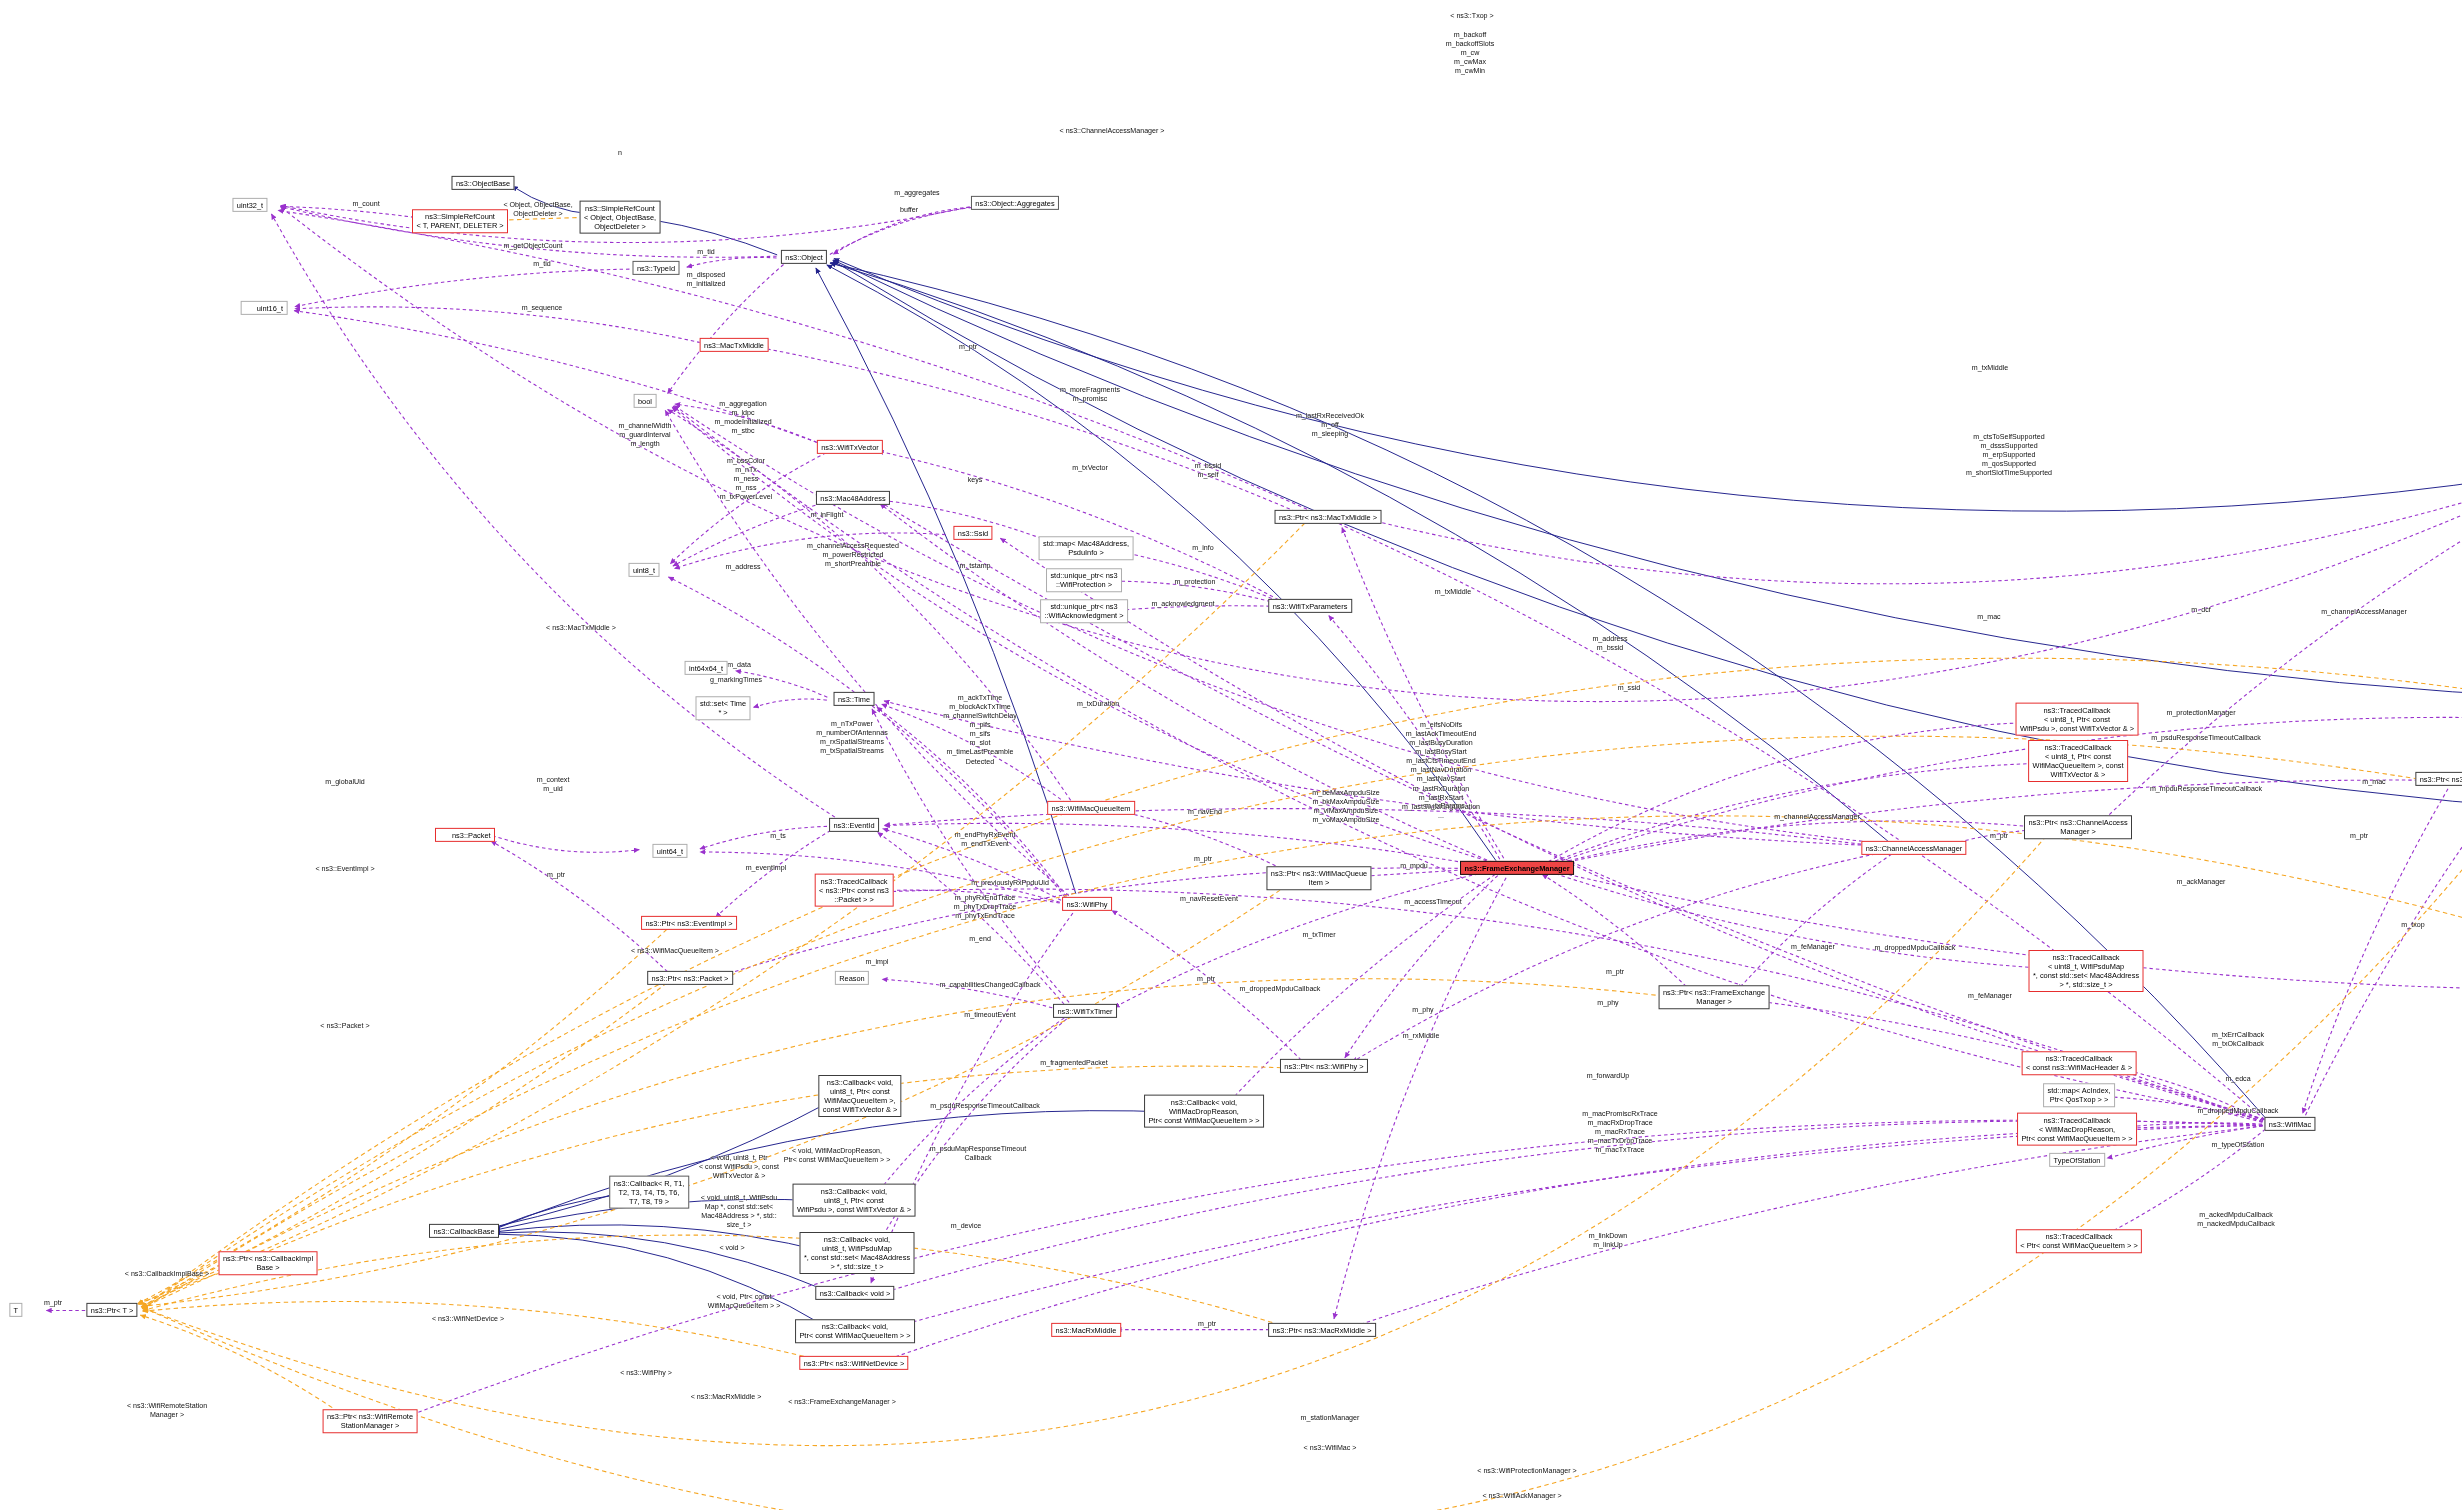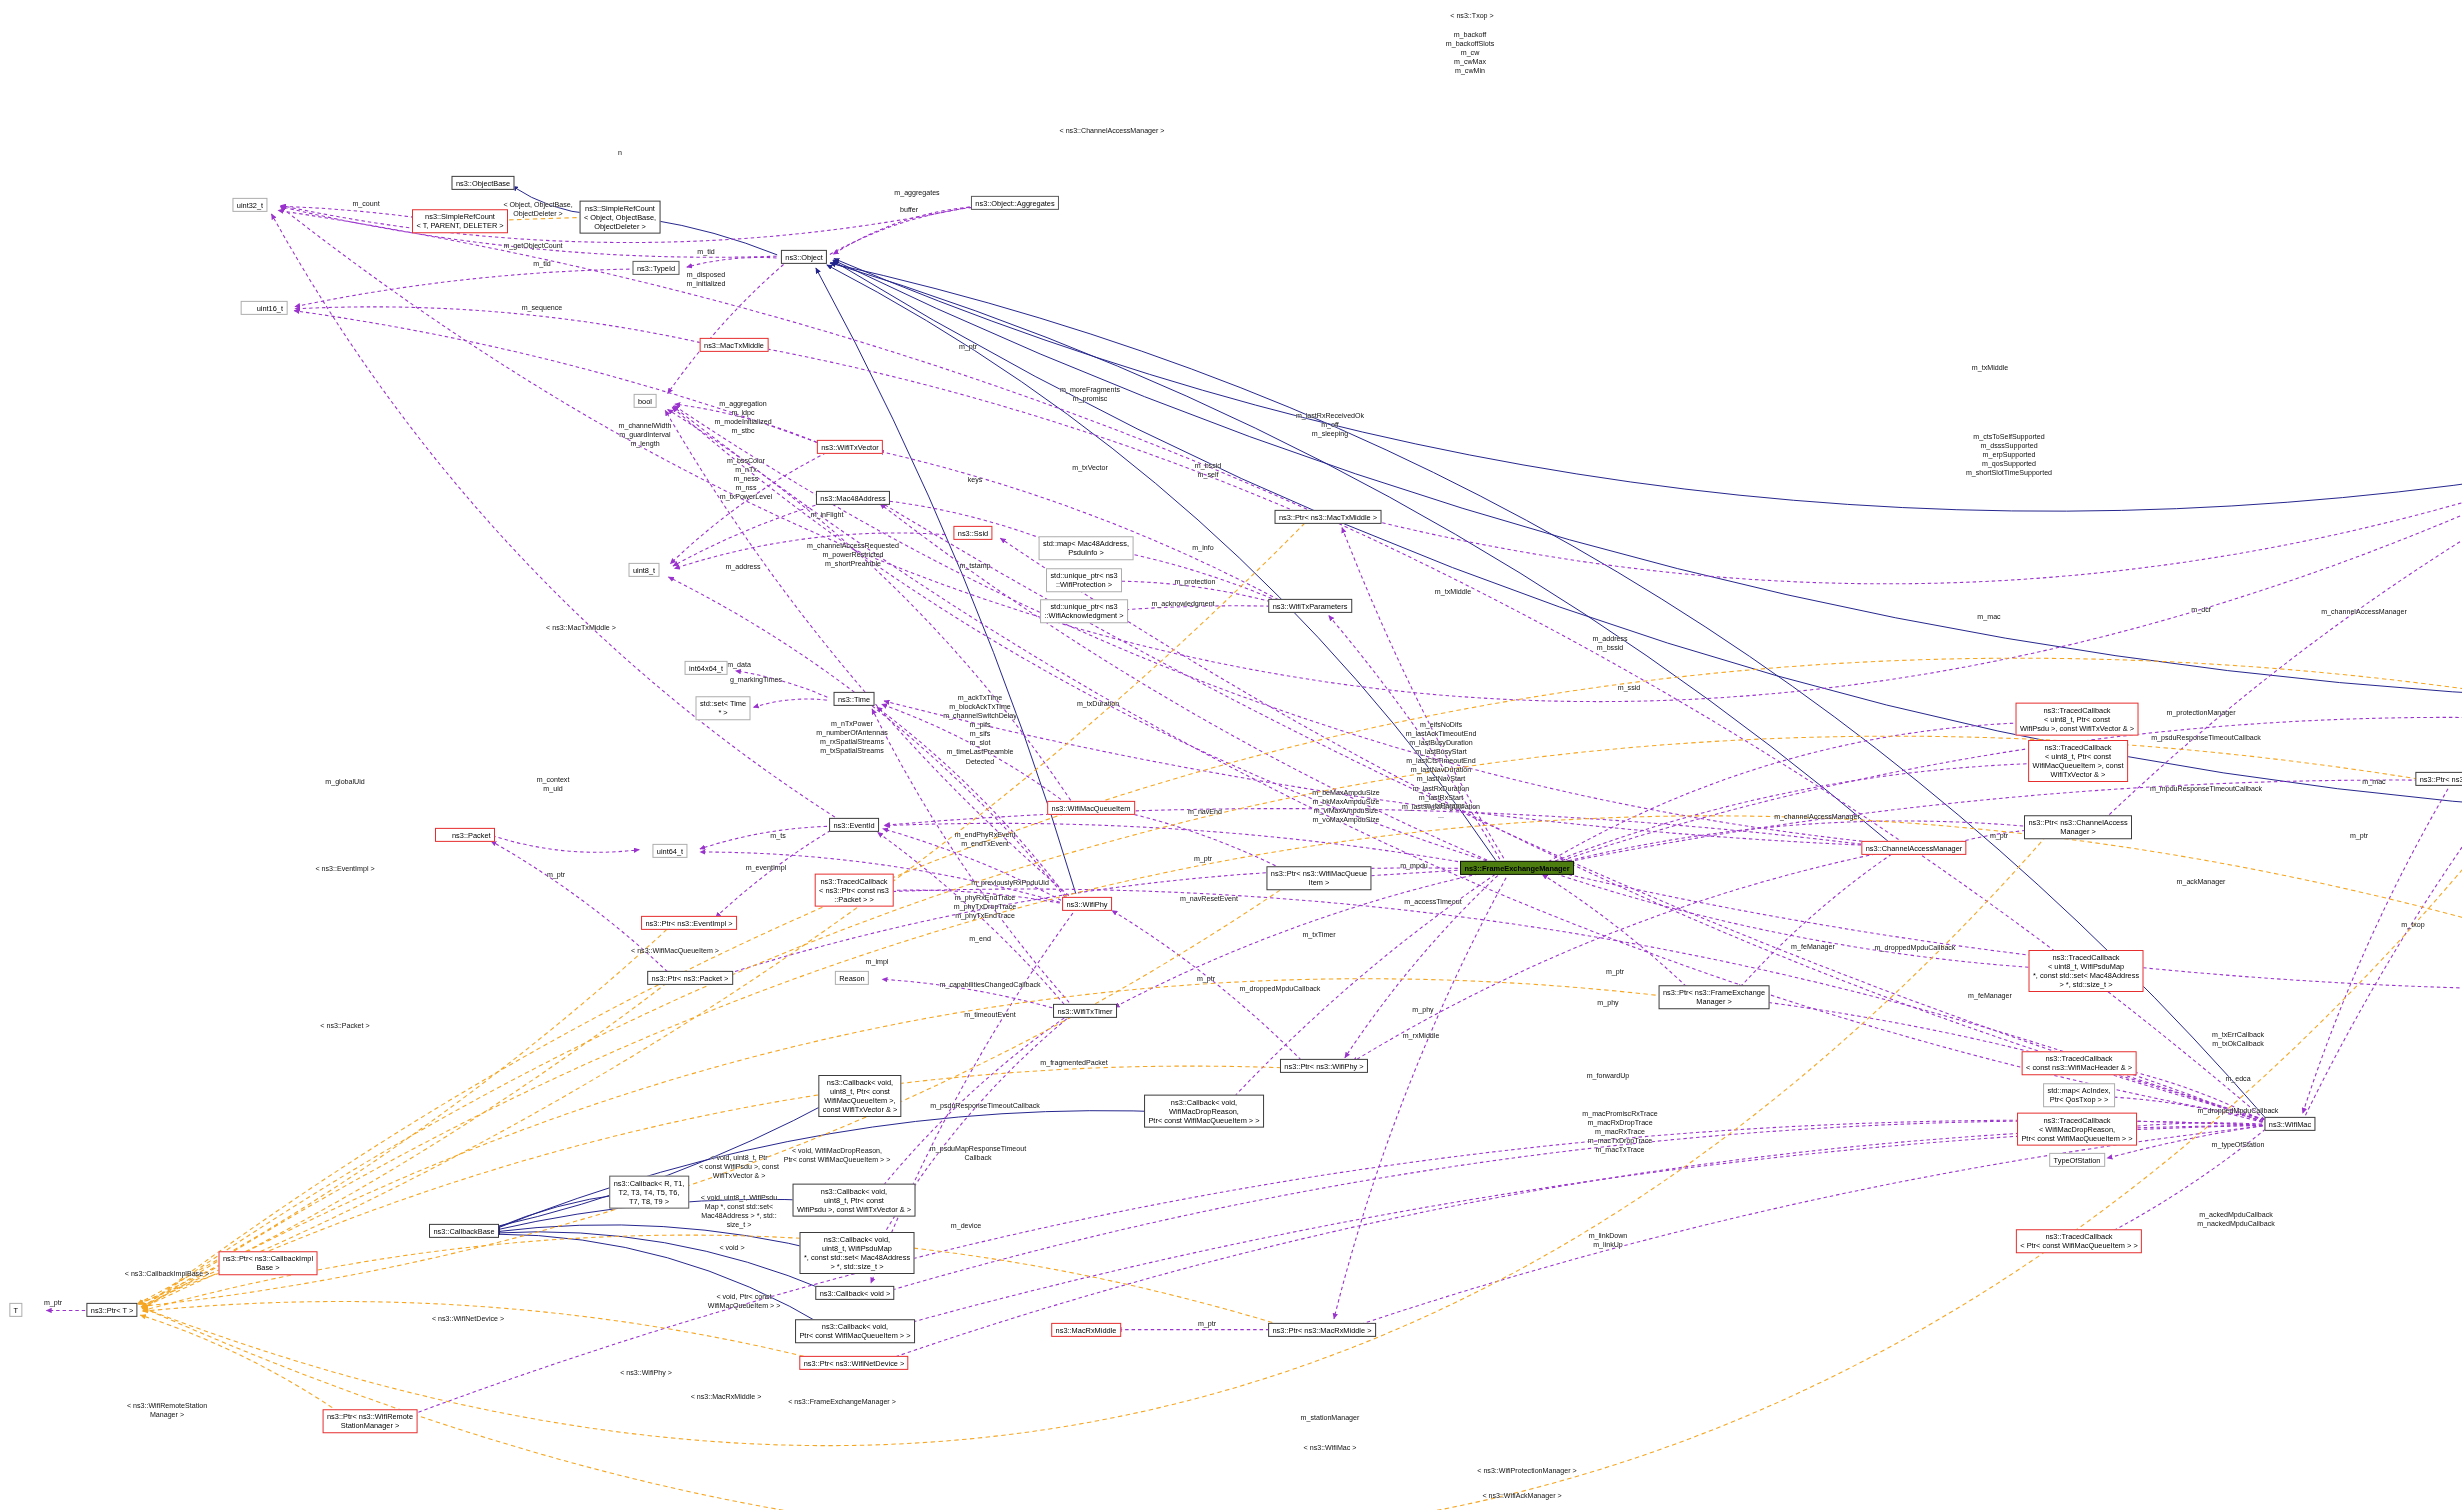--- a/index.html
+++ b/index.html
@@ -7,21 +7,21 @@
   #edges{position:absolute;left:0;top:0;z-index:1;}
   .edge-label{position:absolute;transform:translate(-50%,-50%);z-index:2;font-size:7.1px;line-height:1.28;
     color:#111;white-space:pre;text-align:center;text-shadow:0 0 1.5px #fff,0 0 1.5px #fff;}
   .edge-label.o{color:#111;}
   .node{position:absolute;transform:translate(-50%,-50%);z-index:3;background:#fff;font-size:7.4px;line-height:1.25;
     white-space:pre;text-align:center;padding:1.5px 3.4px;color:#000;}
   .node.plain{border:0.5px solid #5a5a5a;}
   .node.bold{border:1px solid #3c3c3c;}
   .node.basic{border:0.5px solid #adadad;}
   .node.red{border:1px solid #e62e2e;}
-  .node.main{border:1px solid #141414;background:#4d7c0f;font-weight:bold;}
+  .node.main{border:1px solid #141414;background:#ef4444;font-weight:bold;}
 </style>
 </head>
 <body>
 
 <svg id="edges" xmlns="http://www.w3.org/2000/svg" width="2787" height="1511" viewBox="0 0 5660 3068">
     <defs>
       <marker id="arr-n" markerWidth="13" markerHeight="11" refX="11" refY="5.5" orient="auto" markerUnits="userSpaceOnUse">
         <path d="M0,0 L12,5.5 L0,11 z" fill="#23238c"></path>
       </marker>
       <marker id="arr-p" markerWidth="13" markerHeight="11" refX="11" refY="5.5" orient="auto" markerUnits="userSpaceOnUse">
@@ -204,21 +204,21 @@
 <span class="edge-label p" style="left: 975px; top: 567px;">m_tstamp</span>
 <span class="edge-label p" style="left: 1203px; top: 549px;">m_info</span>
 <span class="edge-label p" style="left: 1195px; top: 583px;">m_protection</span>
 <span class="edge-label p" style="left: 1183px; top: 605px;">m_acknowledgment</span>
 <span class="edge-label p" style="left: 1453px; top: 593px;">m_txMiddle</span>
 <span class="edge-label p" style="left: 1990px; top: 369px;">m_txMiddle</span>
 <span class="edge-label p" style="left: 1610px; top: 644px;">m_address
 m_bssid</span>
 <span class="edge-label p" style="left: 1629px; top: 689px;">m_ssid</span>
 <span class="edge-label p" style="left: 739px; top: 666px;">m_data</span>
-<span class="edge-label p" style="left: 756px; top: 681px;">g_markingTimes</span>
+<span class="edge-label p" style="left: 736px; top: 681px;">g_markingTimes</span>
 <span class="edge-label p" style="left: 980px; top: 730px;">m_ackTxTime
 m_blockAckTxTime
 m_channelSwitchDelay
 m_pifs
 m_sifs
 m_slot
 m_timeLastPreamble
 Detected</span>
 <span class="edge-label p" style="left: 1098px; top: 705px;">m_txDuration</span>
 <span class="edge-label p" style="left: 852px; top: 738px;">m_nTxPower

